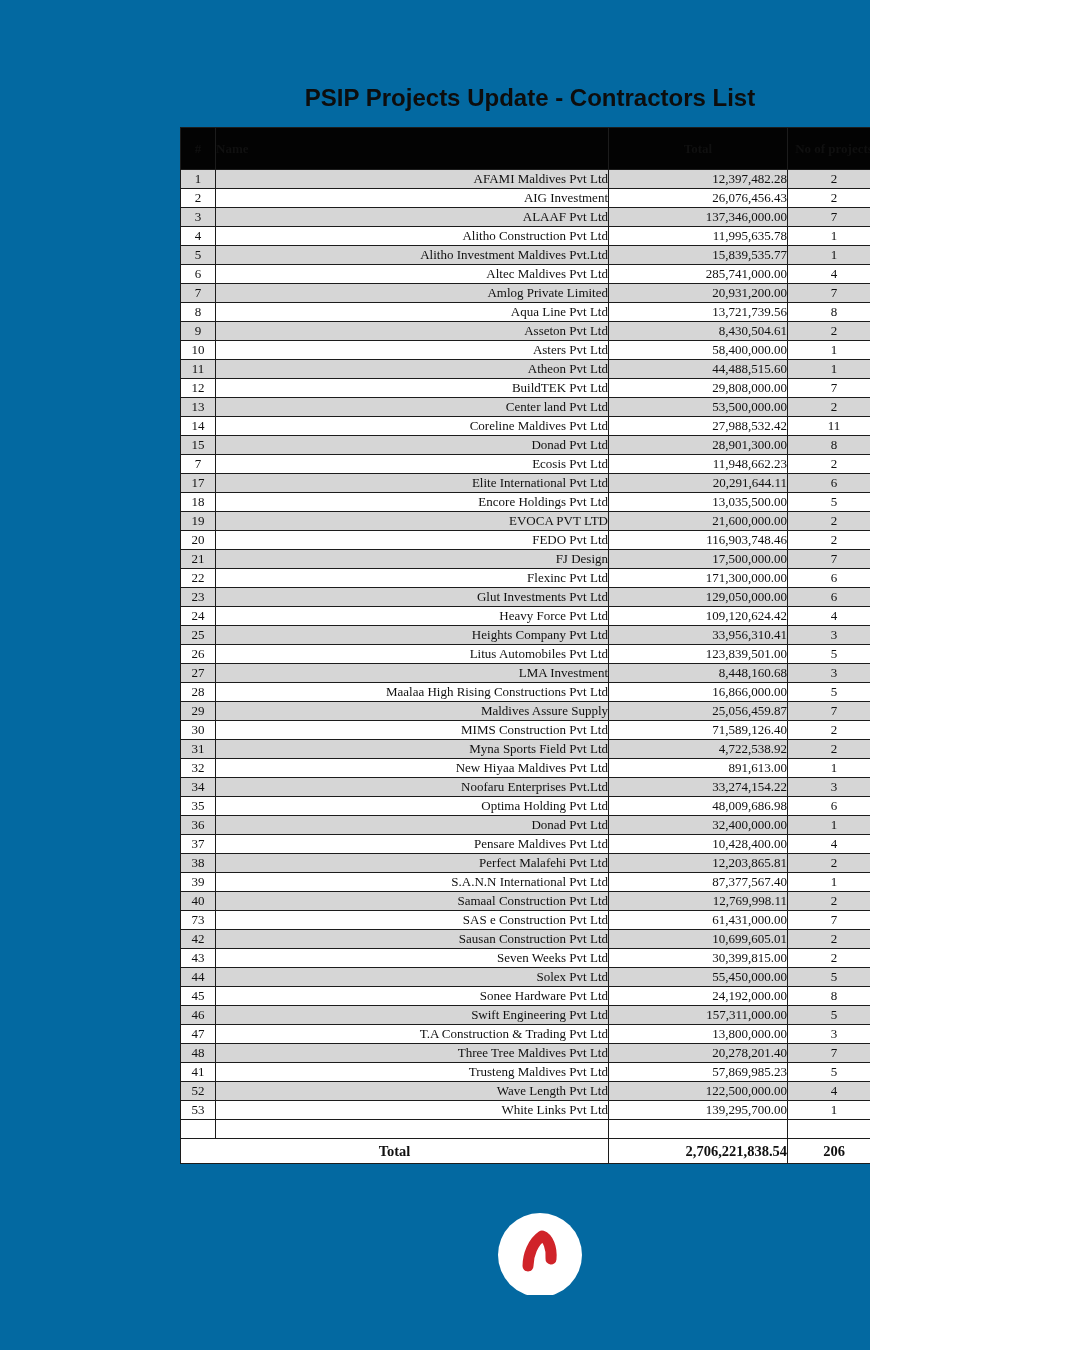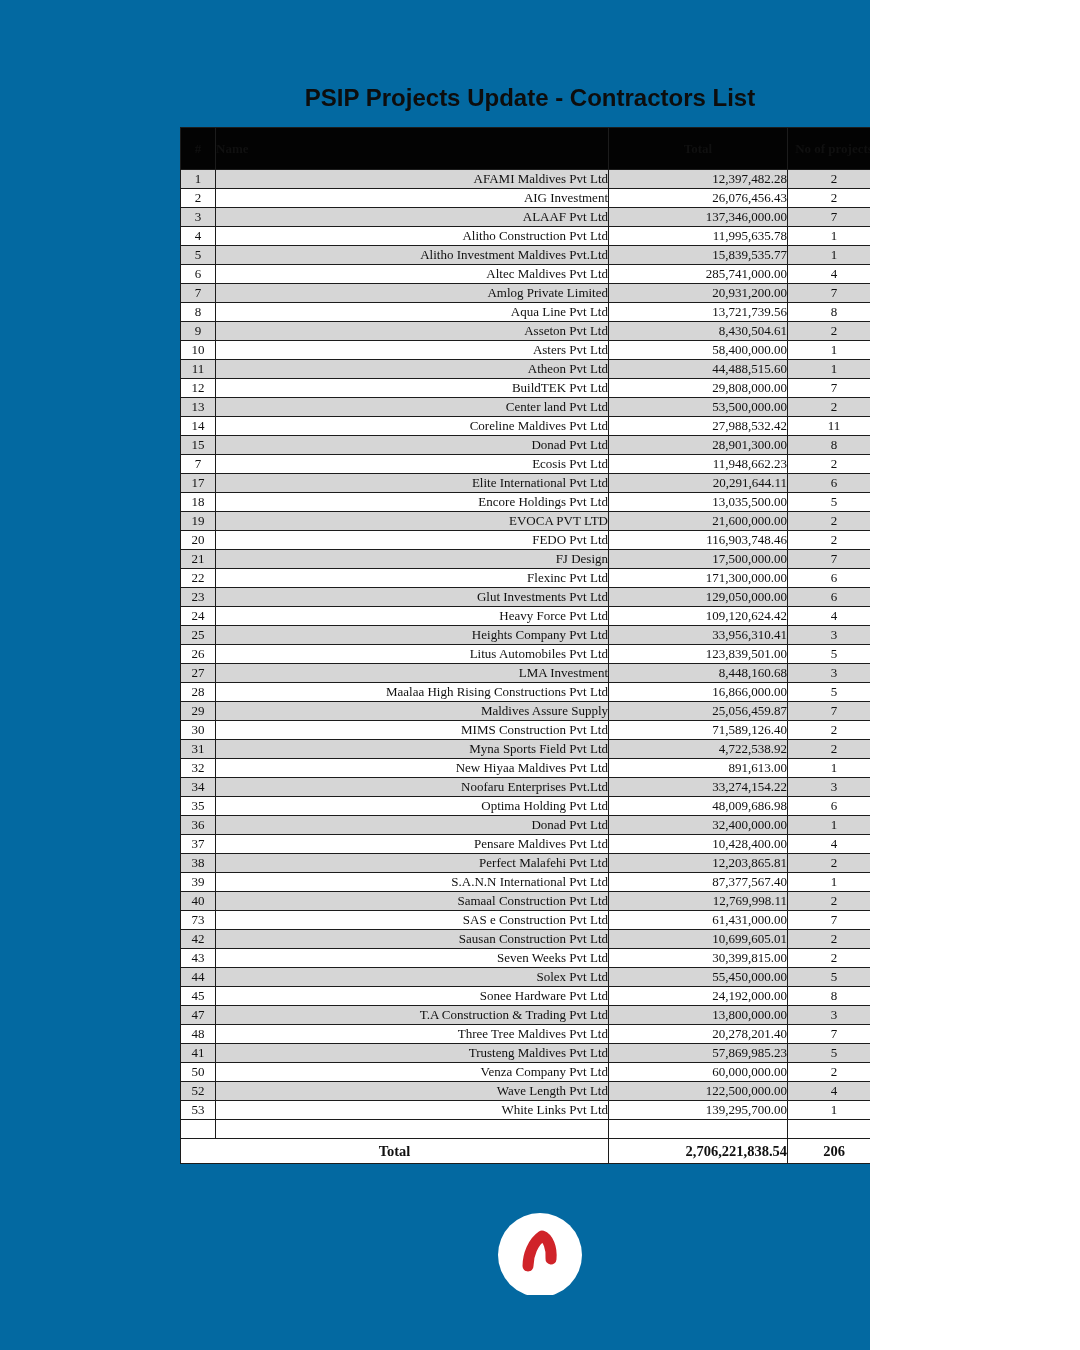--- a/index.html
+++ b/index.html
@@ -356,42 +356,42 @@
           <td class="c-total">55,450,000.00</td>
           <td class="c-proj">5</td>
         </tr>
         <tr>
           <td class="c-idx">45</td>
           <td class="c-name">Sonee Hardware Pvt Ltd</td>
           <td class="c-total">24,192,000.00</td>
           <td class="c-proj">8</td>
         </tr>
         <tr>
+          <td class="c-idx">46</td>
+          <td class="c-name">Swift Engineering Pvt Ltd</td>
+          <td class="c-total">157,311,000.00</td>
+          <td class="c-proj">5</td>
+        </tr>
+        <tr>
           <td class="c-idx">47</td>
           <td class="c-name">T.A Construction &amp; Trading Pvt Ltd</td>
           <td class="c-total">13,800,000.00</td>
           <td class="c-proj">3</td>
         </tr>
         <tr>
           <td class="c-idx">48</td>
           <td class="c-name">Three Tree Maldives Pvt Ltd</td>
           <td class="c-total">20,278,201.40</td>
           <td class="c-proj">7</td>
         </tr>
         <tr>
           <td class="c-idx">41</td>
           <td class="c-name">Trusteng Maldives Pvt Ltd</td>
           <td class="c-total">57,869,985.23</td>
           <td class="c-proj">5</td>
-        </tr>
-        <tr>
-          <td class="c-idx">50</td>
-          <td class="c-name">Venza Company Pvt Ltd</td>
-          <td class="c-total">60,000,000.00</td>
-          <td class="c-proj">2</td>
         </tr>
         <tr>
           <td class="c-idx">52</td>
           <td class="c-name">Wave Length Pvt Ltd</td>
           <td class="c-total">122,500,000.00</td>
           <td class="c-proj">4</td>
         </tr>
         <tr>
           <td class="c-idx">53</td>
           <td class="c-name">White Links Pvt Ltd</td>

